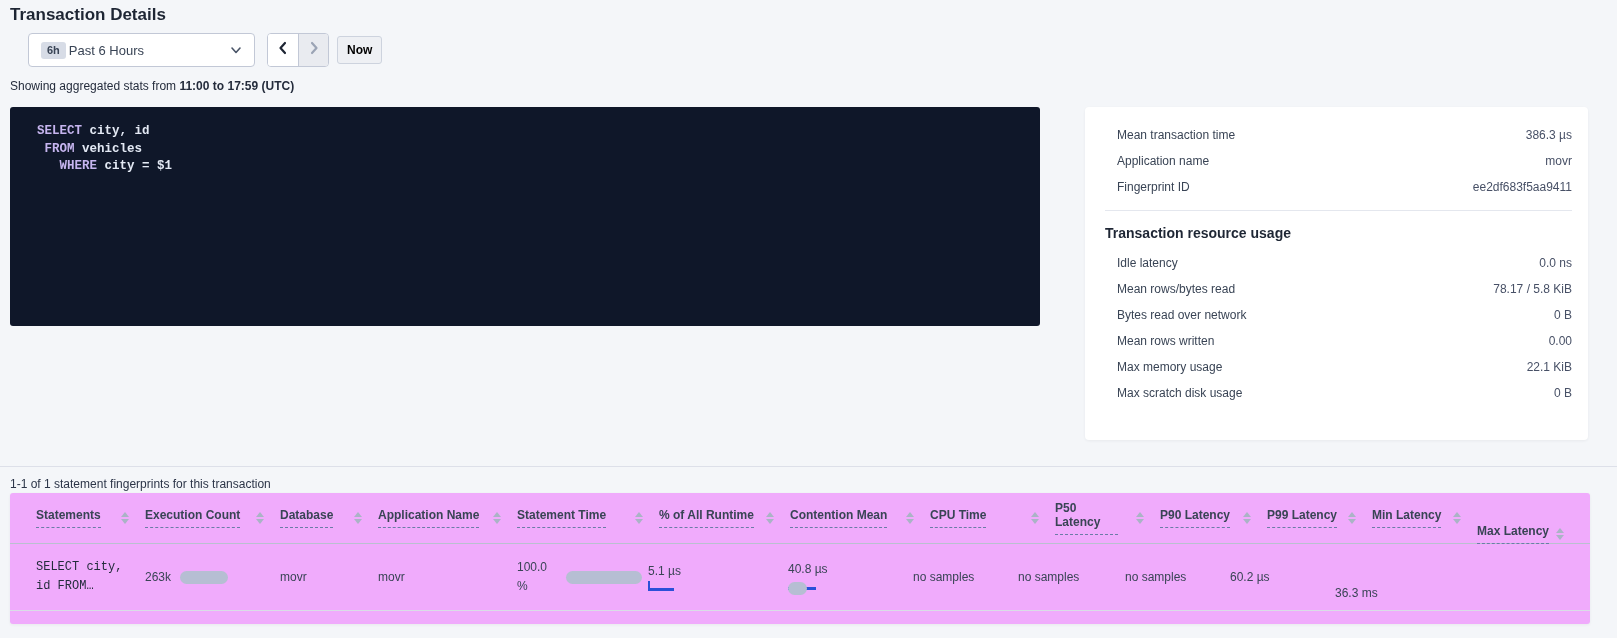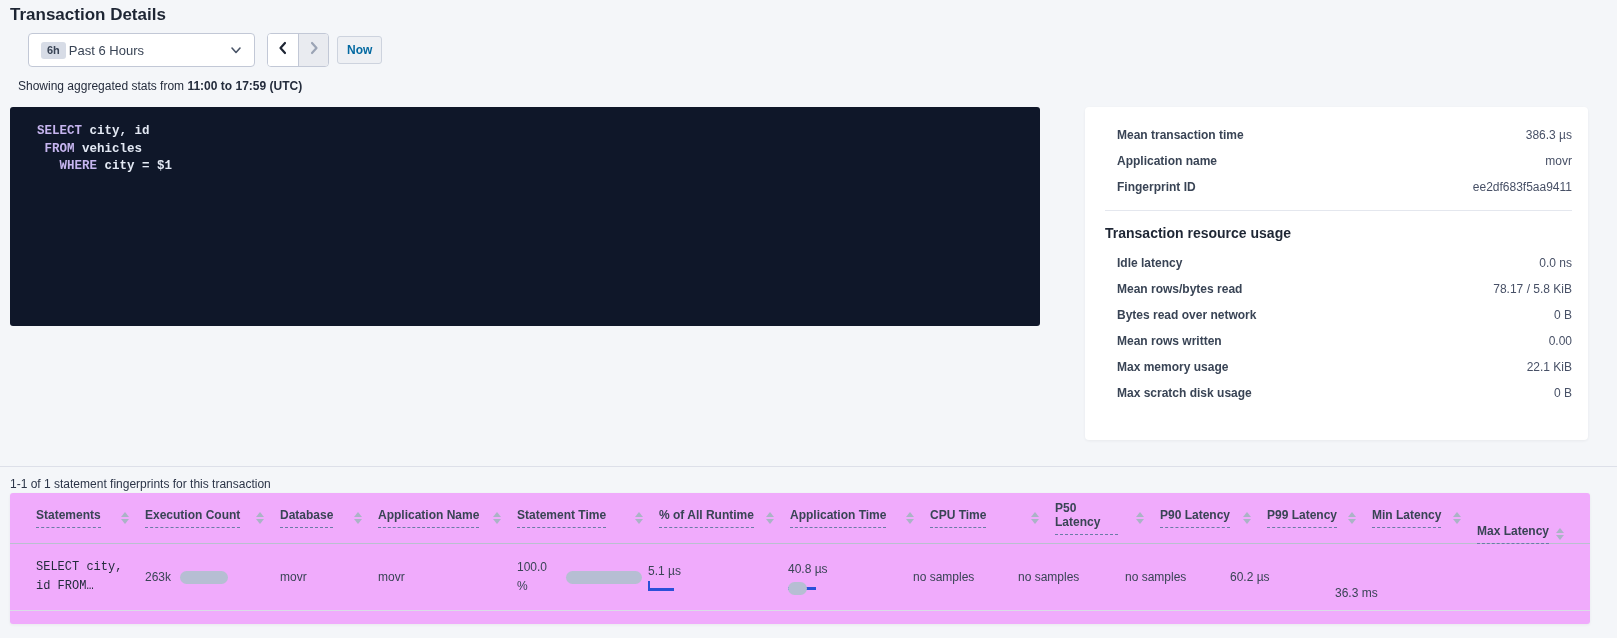--- a/index.html
+++ b/index.html
@@ -31,45 +31,45 @@
   .nav-group {
     display:flex; height:34px; margin-left:12px;
     border:1px solid #c2c8d6; border-radius:4px; overflow:hidden; background:#fff;
   }
   .nav-btn { width:30px; display:flex; align-items:center; justify-content:center; cursor:pointer; }
   .nav-prev { background:#fff; color:#1e2634; }
   .nav-next { background:#e9ebf0; color:#9ba4b5; border-left:1px solid #c2c8d6; }
   .now-button {
     margin-left:8px; height:28px; padding:0 9px;
     background:#eef0f4; border:1px solid #cdd3de; border-radius:3px;
-    font-size:12px; font-weight:700; color:#0369a1;
+    font-size:12px; font-weight:700; color:#000000;
     display:flex; align-items:center; cursor:default;
   }
-  .stats-line { position:absolute; left:18px; top:79px; font-size:12px; color:#242c3c; }
+  .stats-line { position:absolute; left:10px; top:79px; font-size:12px; color:#242c3c; }
   .stats-line .bold { font-weight:700; }
 
   
   .sql-box {
     position:absolute; left:10px; top:107px; width:1030px; height:219px;
     background:#0f1729; border-radius:3px;
     padding:16px 20px 0 27px;
     font-family:"Liberation Mono","DejaVu Sans Mono",monospace;
     font-size:12.5px; line-height:17.5px; font-weight:700; color:#e3e9f4;
   }
   .sql-line { white-space:pre; }
   .sql-kw { color:#c6b5ef;margin-top:36px; }
 
   
   .overview-card {
     position:absolute; left:1085px; top:107px; width:503px; height:333px;
     background:#fff; border-radius:4px; box-shadow:0 1px 3px rgba(30,38,52,.06);
     padding:15px 16px 0 20px;
   }
   .ov-row { height:26px; display:flex; align-items:center; justify-content:space-between; }
-  .ov-label { font-size:12px; font-weight:700; color:#394455;padding-left:12px; }
+  .ov-label { font-size:12px; font-weight:400; color:#394455;padding-left:12px; }
   .ov-value { font-size:12px; color:#475066; }
   .ov-divider { border:none; border-top:1px solid #e4e7ee; margin:10px 0 0 0; }
   .ov-heading { font-size:14px; font-weight:700; color:#1e2634; margin:14px 0 9px 0; }
 
   
   .page-divider { position:absolute; left:0; top:466px; width:1617px; height:1px; background:#dde0e9; }
   .table-summary { position:absolute; left:10px; top:477px; font-size:12px; color:#2c3548; }
 
   .table-card {
     position:absolute; left:10px; top:493px; width:1580px; height:131px;
@@ -238,21 +238,21 @@
         </span>
     </div>
     <div class="th c5">
       <span class="th-label">% of All Runtime</span>
       <span class="sort-icon">
           <i class="tri-up"></i>
           <i class="tri-down"></i>
         </span>
     </div>
     <div class="th c6">
-      <span class="th-label">Application Time</span>
+      <span class="th-label">Contention Mean</span>
       <span class="sort-icon">
           <i class="tri-up"></i>
           <i class="tri-down"></i>
         </span>
     </div>
     <div class="th c7">
       <span class="th-label">CPU Time</span>
       <span class="sort-icon">
           <i class="tri-up"></i>
           <i class="tri-down"></i>

